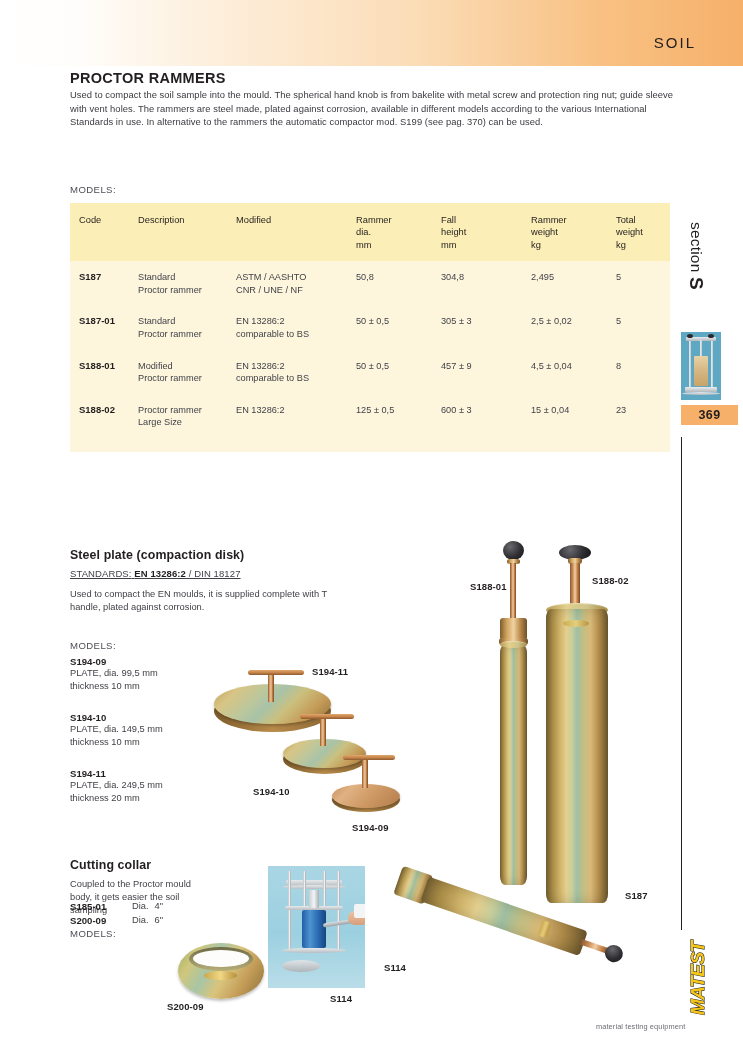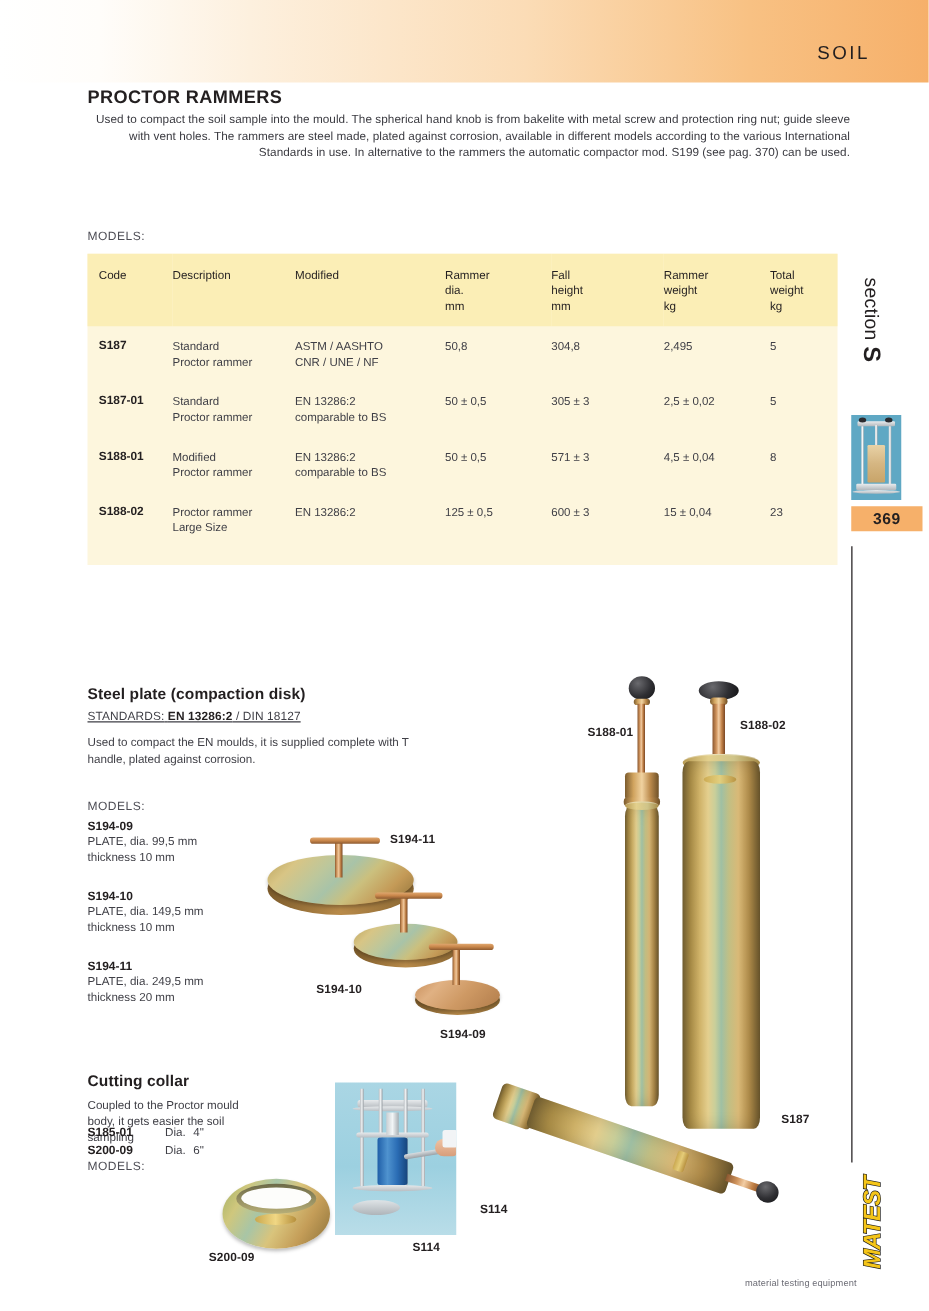--- a/index.html
+++ b/index.html
@@ -26,21 +26,20 @@
 
   
   #section-title{
     position:absolute; left:70px; top:70px;
     font-size:14.5px; font-weight:bold; letter-spacing:0.3px;
   }
   #intro{
     position:absolute; left:70px; top:88px; width:610px;
     font-size:9.4px; line-height:13.6px; color:#3a3a40;
     letter-spacing:0.05px;
-    text-align:right;
   }
 
   
   .models-label{
     font-size:9.6px; color:#4d4d55; letter-spacing:0.4px;
   }
   #models-label-1{ position:absolute; left:70px; top:184px; }
 
   
   #models-table{
@@ -326,21 +325,21 @@
     <td class="c1 code">S188-01</td>
     <td class="c2">
       <span>Modified</span><br>
       <span>Proctor rammer</span>
     </td>
     <td class="c3">
       <span>EN 13286:2</span><br>
       <span>comparable to BS</span>
     </td>
     <td class="c4">50 ± 0,5</td>
-    <td class="c5">571 ± 3</td>
+    <td class="c5">457 ± 9</td>
     <td class="c6">4,5 ± 0,04</td>
     <td class="c7">8</td>
   </tr>
 
   <tr>
     <td class="c1 code">S188-02</td>
     <td class="c2">
       <span>Proctor rammer</span><br>
       <span>Large Size</span>
     </td>

